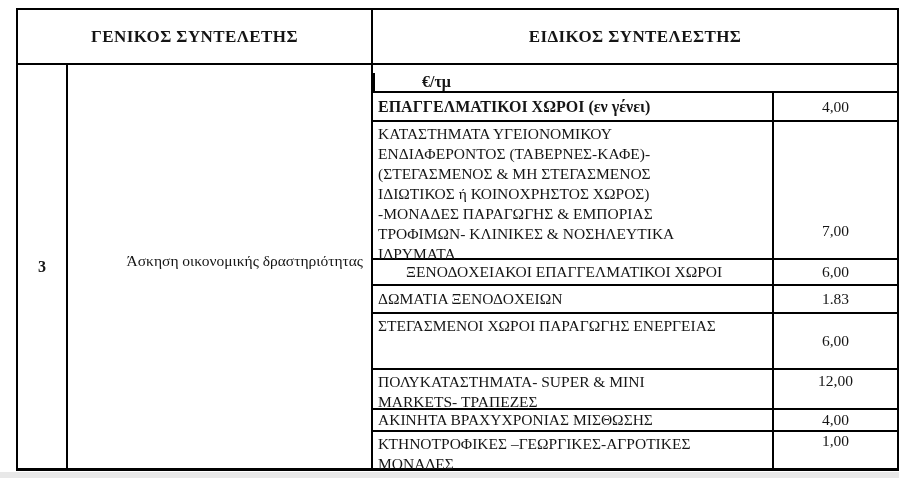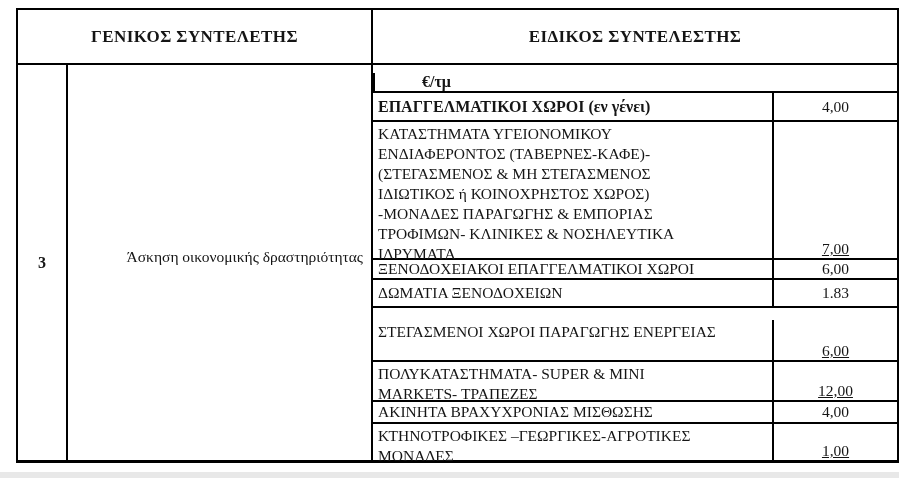--- a/index.html
+++ b/index.html
@@ -33,30 +33,30 @@
   .srow { display:flex; border-bottom:2px solid #000; }
   .srow:last-child { border-bottom:none; }
   .slabel { flex:1; font-size:15.5px; line-height:20px; white-space:pre-line;
             padding:2px 4px 2px 5px; display:flex; align-items:center; }
   .svalue { width:125px; border-left:2px solid #000; font-size:15.5px;
             display:flex; align-items:center; justify-content:center; }
 
   .srow.h-unit { height:28px;flex-direction:column; }
   .srow.h-r0 { height:29px; }
   .srow.h-r1 { height:138px; }
-  .srow.h-r2 { height:20px; }
+  .srow.h-r2 { height:26px;padding-left:28px; }
   .srow.h-r3 { height:28px; }
-  .srow.h-r4 { height:42px;margin-top:12px; }
+  .srow.h-r4 { height:56px; }
   .srow.h-r5 { height:40px; }
   .srow.h-r6 { height:22px; }
   .srow.h-r7 { height:36px; }
 
   .lbl-top    { align-items:flex-start; }
   .lbl-bold   { font-weight:bold; font-size:16px; }
-  .val-bottom { align-items:flex-end; padding-bottom:0;text-decoration:underline; }
+  .val-bottom { align-items:flex-end; padding-bottom:18px; }
   .unit-cell  { font-weight:bold; font-size:16px; }
 
   .bottom-strip { position:absolute; left:0; top:472px; width:899px; height:6px; background:#e8e8e8; }
 </style>
 </head>
 <body>
 
 <div class="page">
 
   <div class="doc-table">

